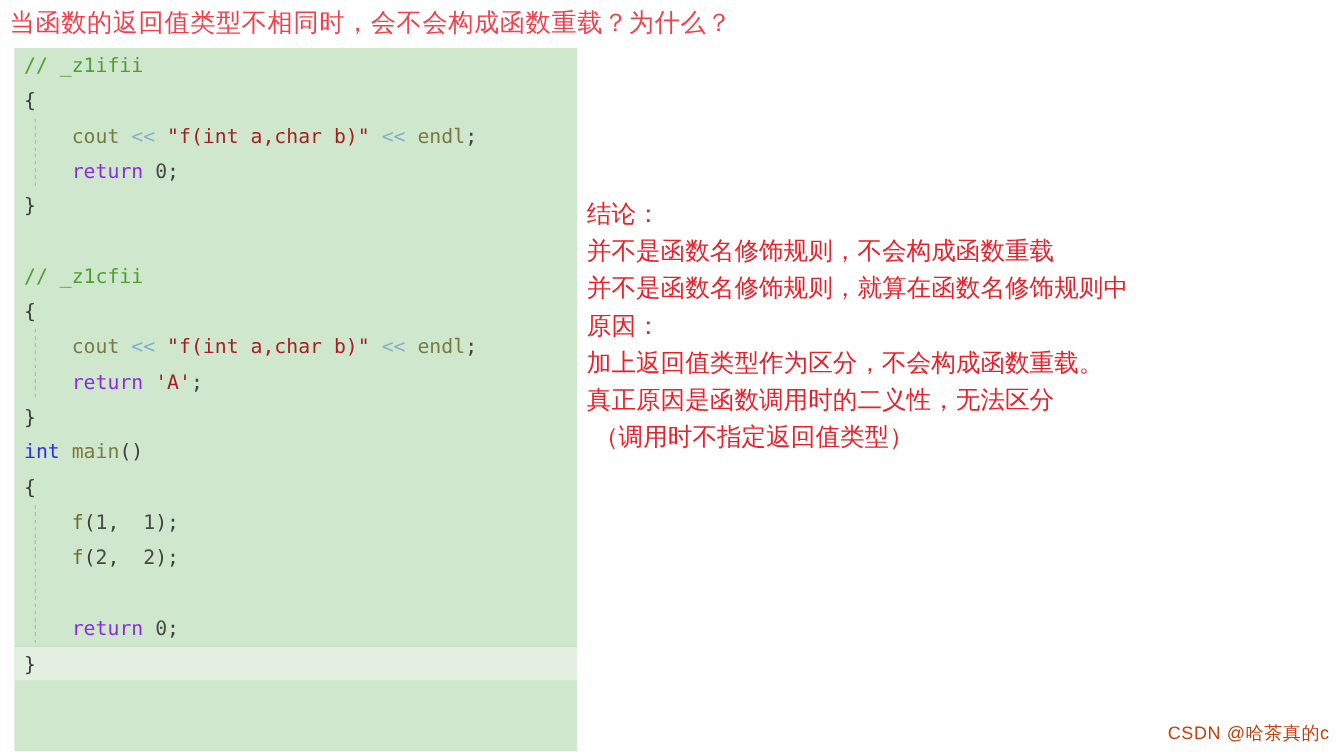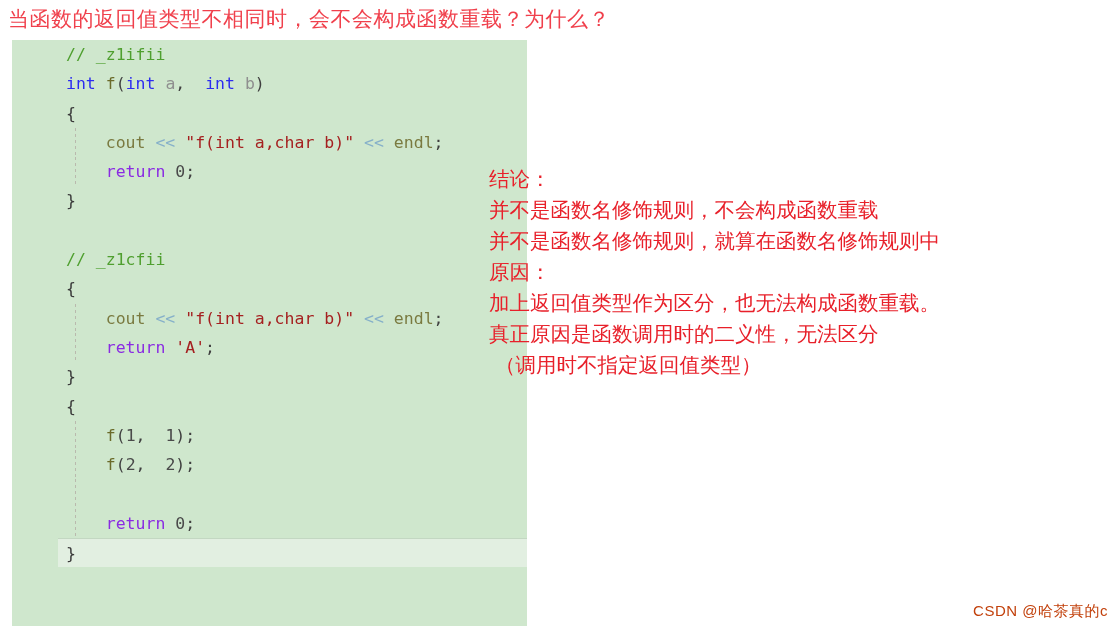--- a/index.html
+++ b/index.html
@@ -32,21 +32,20 @@
   #code-block {
     position: absolute;
     left: 12px;
     top: 40px;
     width: 469px;
     height: 586px;
     background: #cfe7cd;
     font-family: "DejaVu Sans Mono", "Liberation Mono", monospace;
     font-size: 16.5px;
     overflow: hidden;
-    padding-left: 46px;
   }
   .code-line {
     position: relative;
     height: 29.3px;
     line-height: 29.3px;
     white-space: pre;
     padding-left: 8px;
     box-sizing: border-box;
   }
   .code-line.current {
@@ -125,42 +124,42 @@
     user-select: none;
   }
 </style>
 </head>
 <body>
 
 <div id="page-title">当函数的返回值类型不相同时，会不会构成函数重载？为什么？</div>
 
 <div id="code-block">
     <div class="code-line"><span class="t-cmt">// _z1ifii</span></div>
-    <div class="code-line"><span class="t-kw">int</span><span class="t-punct"> </span><span class="t-fn">f</span><span class="t-punct">(</span><span class="t-kw">int</span><span class="t-punct"> </span><span class="t-var">a</span><span class="t-punct">,  </span><span class="t-kw">int</span><span class="t-punct"> </span><span class="t-var">b</span><span class="t-punct">)</span></div>
     <div class="code-line"><span class="t-brace">{</span></div>
     <div class="code-line guide"><span class="t-id">    cout </span><span class="t-op">&lt;&lt; </span><span class="t-str">"f(int a,char b)"</span><span class="t-op"> &lt;&lt; </span><span class="t-id">endl</span><span class="t-punct">;</span></div>
     <div class="code-line guide"><span class="t-punct">    </span><span class="t-kw2">return</span><span class="t-punct"> </span><span class="t-num">0</span><span class="t-punct">;</span></div>
     <div class="code-line"><span class="t-brace">}</span></div>
     <div class="code-line">&nbsp;</div>
     <div class="code-line"><span class="t-cmt">// _z1cfii</span></div>
     <div class="code-line"><span class="t-brace">{</span></div>
     <div class="code-line guide"><span class="t-id">    cout </span><span class="t-op">&lt;&lt; </span><span class="t-str">"f(int a,char b)"</span><span class="t-op"> &lt;&lt; </span><span class="t-id">endl</span><span class="t-punct">;</span></div>
     <div class="code-line guide"><span class="t-punct">    </span><span class="t-kw2">return</span><span class="t-punct"> </span><span class="t-str">'A'</span><span class="t-punct">;</span></div>
     <div class="code-line"><span class="t-brace">}</span></div>
+    <div class="code-line"><span class="t-kw">int</span><span class="t-punct"> </span><span class="t-id">main</span><span class="t-punct">()</span></div>
     <div class="code-line"><span class="t-brace">{</span></div>
     <div class="code-line guide"><span class="t-punct">    </span><span class="t-fn">f</span><span class="t-punct">(</span><span class="t-num">1</span><span class="t-punct">,  </span><span class="t-num">1</span><span class="t-punct">);</span></div>
     <div class="code-line guide"><span class="t-punct">    </span><span class="t-fn">f</span><span class="t-punct">(</span><span class="t-num">2</span><span class="t-punct">,  </span><span class="t-num">2</span><span class="t-punct">);</span></div>
     <div class="code-line guide">&nbsp;</div>
     <div class="code-line guide"><span class="t-punct">    </span><span class="t-kw2">return</span><span class="t-punct"> </span><span class="t-num">0</span><span class="t-punct">;</span></div>
     <div class="code-line current"><span class="t-brace">}</span></div>
   </div>
 
 <div id="annotation">
     <span class="ann-line">结论：</span>
     <span class="ann-line">并不是函数名修饰规则，不会构成函数重载</span>
     <span class="ann-line">并不是函数名修饰规则，就算在函数名修饰规则中</span>
     <span class="ann-line">原因：</span>
-    <span class="ann-line">加上返回值类型作为区分，也无法构成函数重载。</span>
+    <span class="ann-line">加上返回值类型作为区分，不会构成函数重载。</span>
     <span class="ann-line">真正原因是函数调用时的二义性，无法区分</span>
     <span class="ann-line indent">（调用时不指定返回值类型）</span>
   </div>
 
 <div id="watermark">CSDN @哈茶真的c</div>
 
 </body></html>

